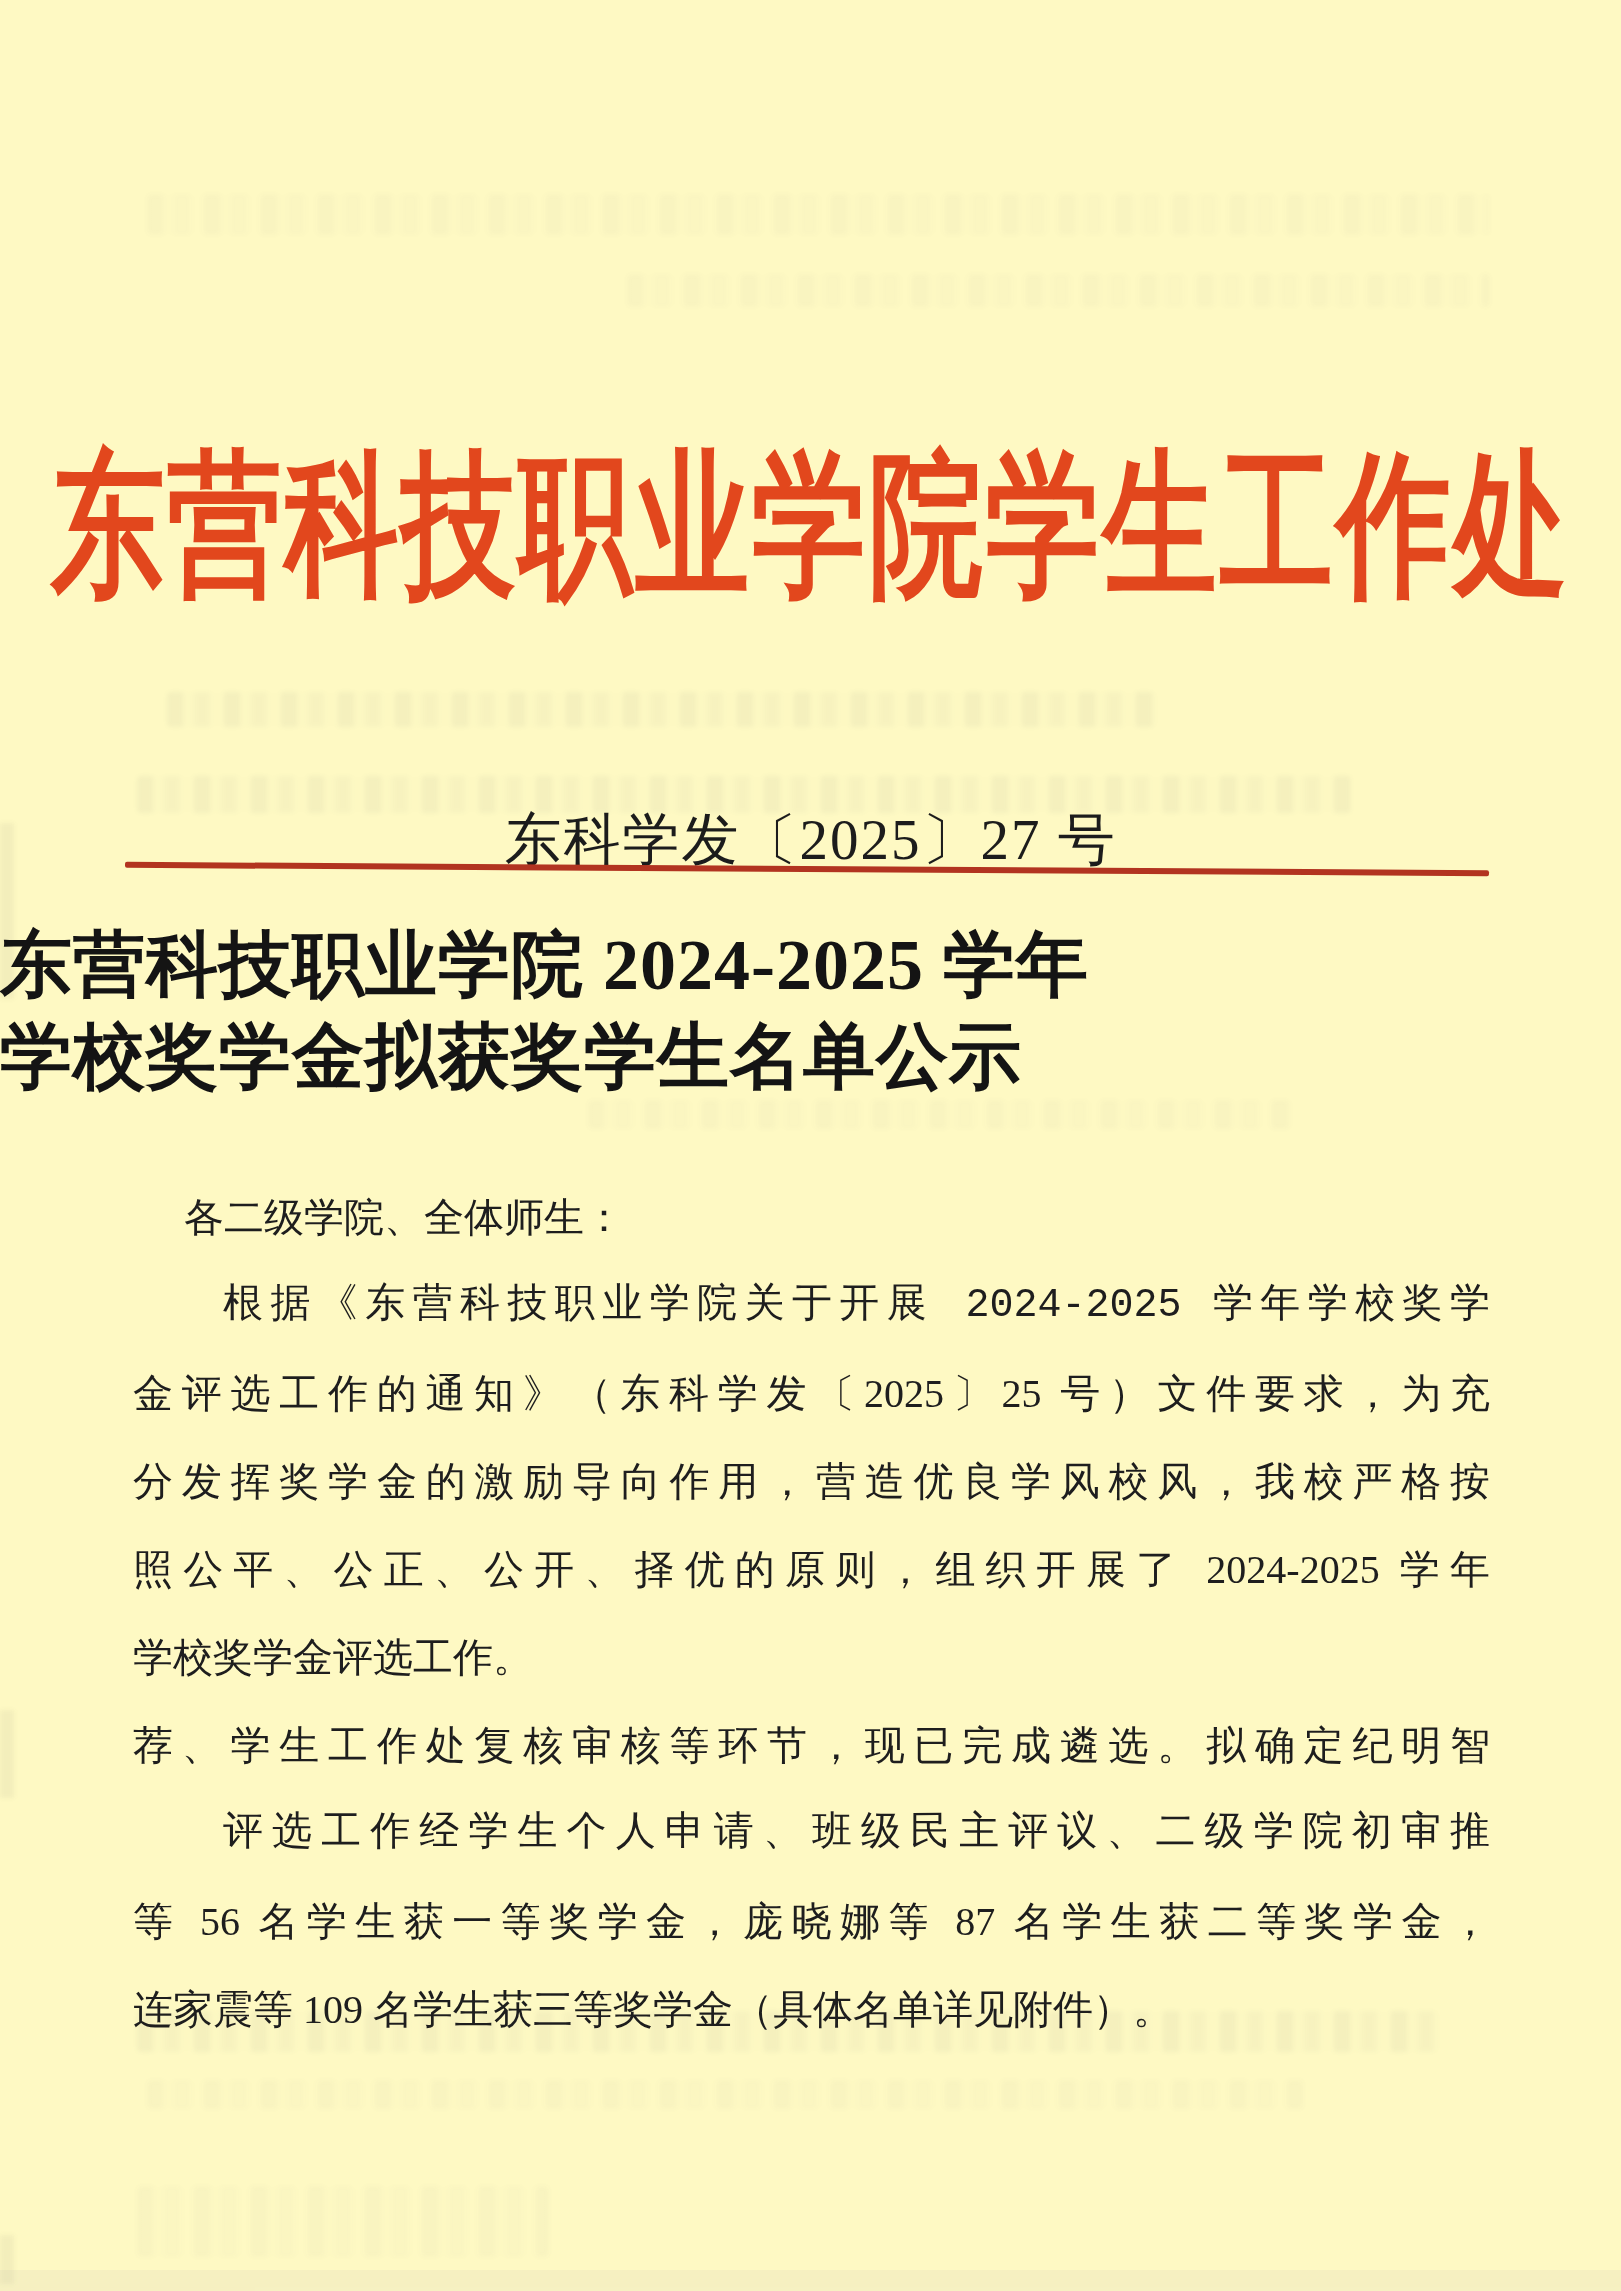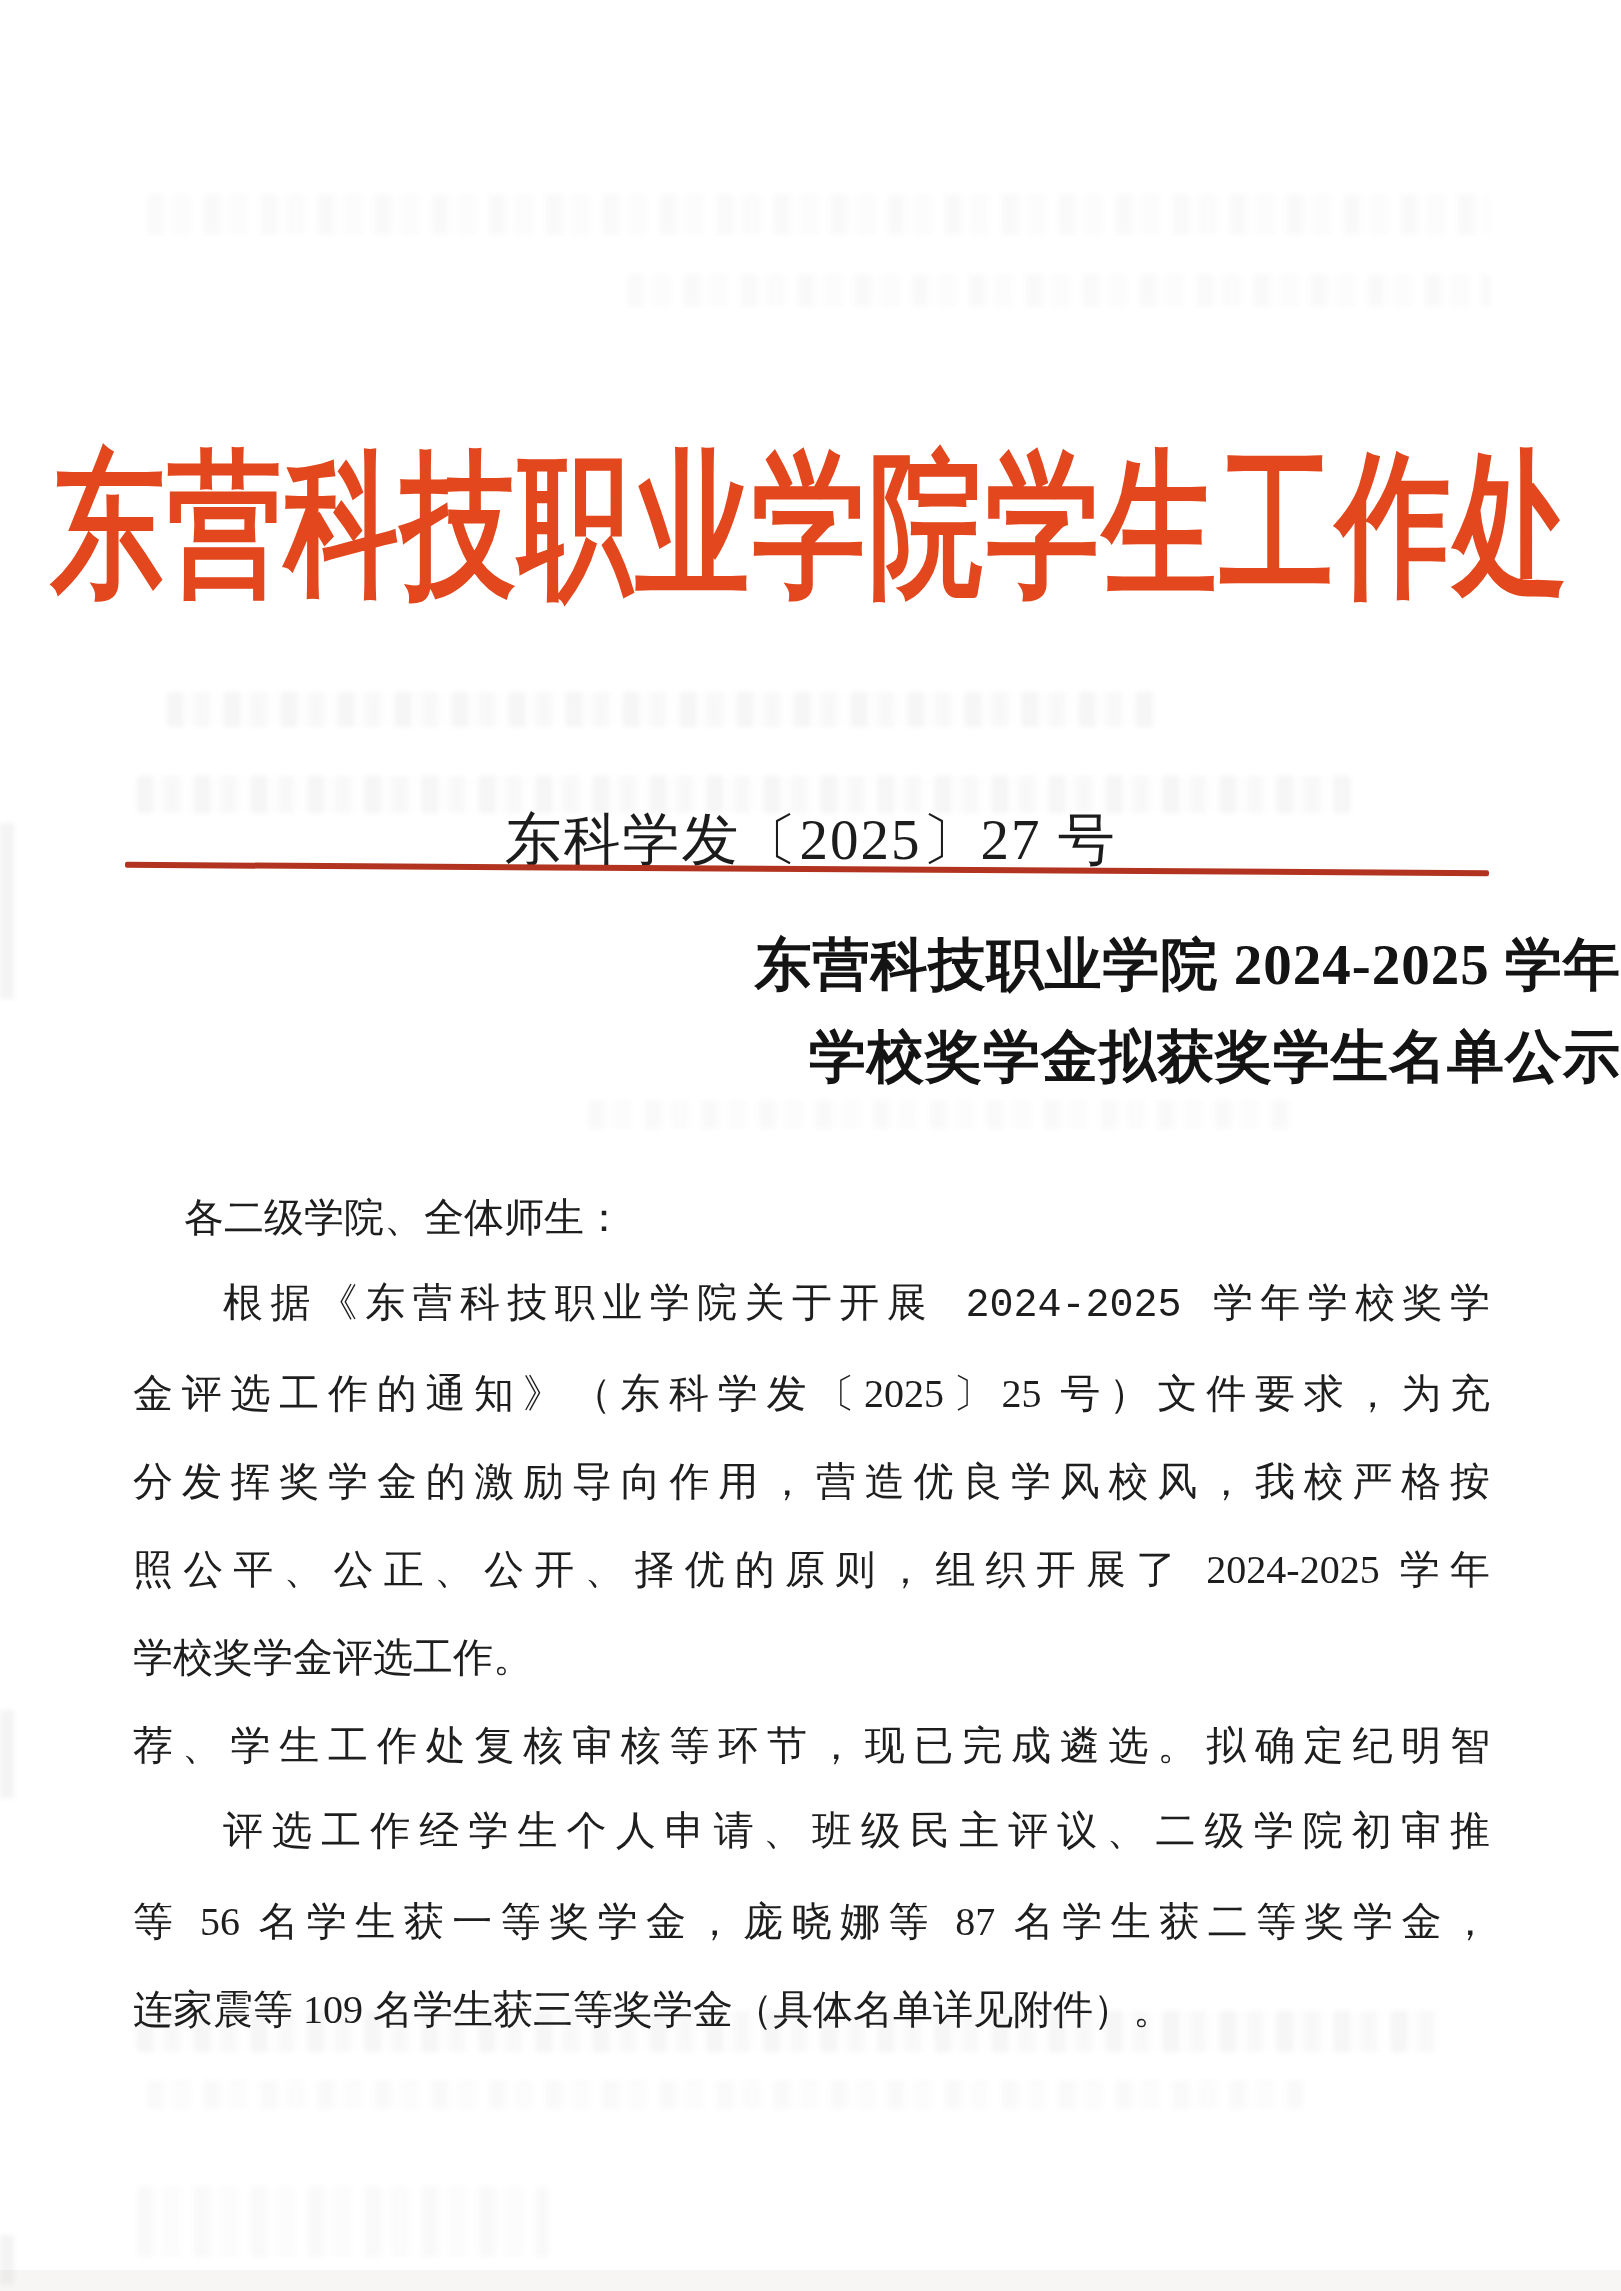--- a/index.html
+++ b/index.html
@@ -1,21 +1,21 @@
 <!DOCTYPE html>
 <html><head>
 <meta charset="utf-8">
 <style>
   html,body{margin:0;padding:0;}
   body{background:#e8e8e8;}
   .page{
     position:relative;
     width:1621px;height:2292px;
     margin:0 auto;
-    background:#ffffff;
+    background:#fef9c3;
     overflow:hidden;
     font-family:"Liberation Serif","DejaVu Serif",serif;
     color:#1e1e1e;
   }
   
   .smudge{
     position:absolute;
     background:repeating-linear-gradient(90deg,
       rgba(90,90,95,0.18) 0 15.7px, rgba(90,90,95,0.03) 15.7px 27.4px,
       rgba(90,90,95,0.12) 27.4px 43px, rgba(90,90,95,0.02) 43px 57px);
@@ -57,22 +57,22 @@
   }
   .red-divider{
     position:absolute;top:866px;left:125px;
     width:1364px;height:5.9px;
     background:#b23420;
     border-radius:2px;
     transform:rotate(0.35deg);
   }
   .doc-title{
     position:absolute;top:919px;left:0;width:100%;
-    text-align:right;
-    font-size:57px;
+    text-align:left;
+    font-size:72px;
     font-weight:bold;
     letter-spacing:1px;
     line-height:92px;
     color:#141414;
   }
   .body-text{
     position:absolute;top:1174px;left:133px;
     width:1357px;
     font-size:40px;
     line-height:88px;

